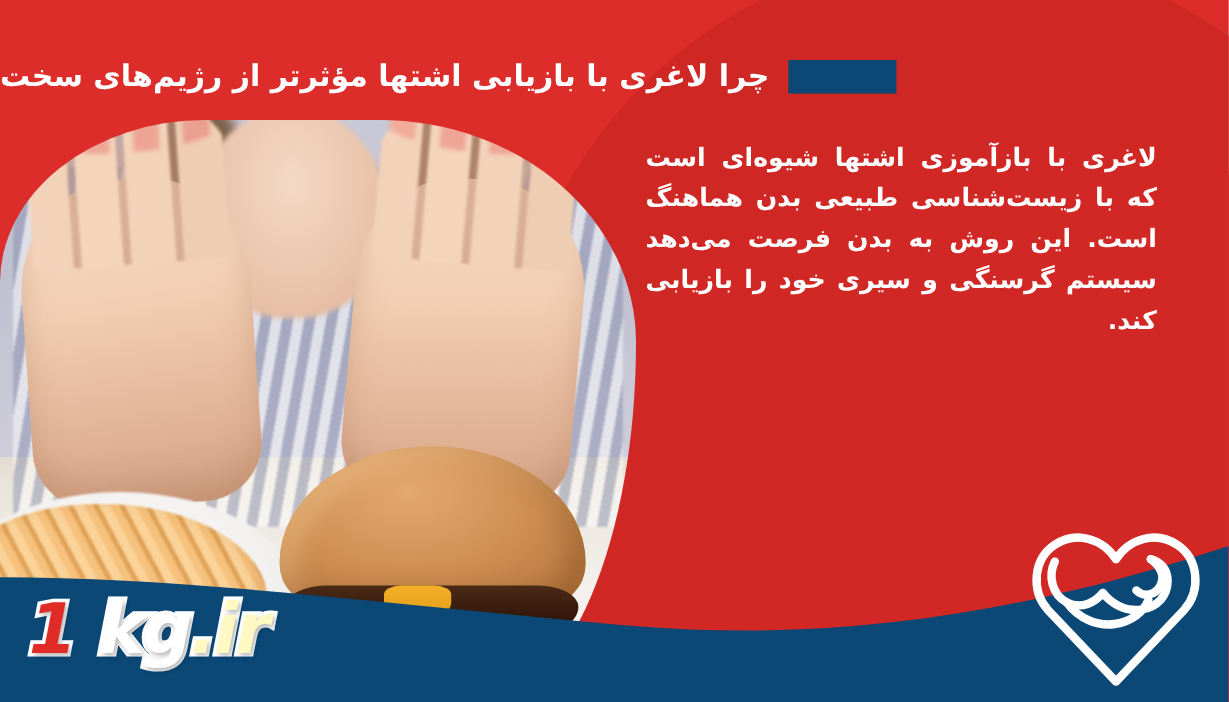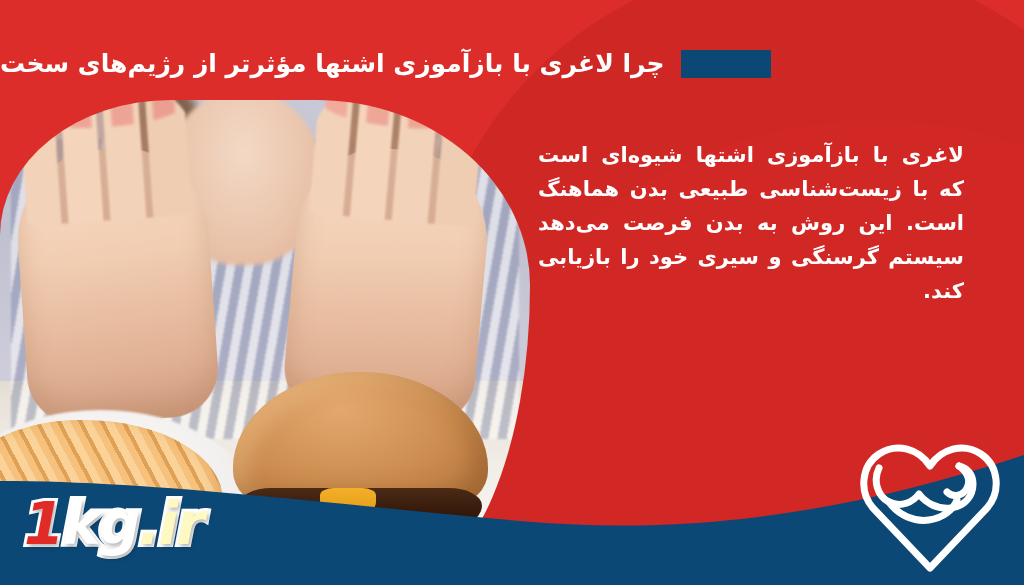--- a/index.html
+++ b/index.html
@@ -202,21 +202,20 @@
     position:absolute;
     left:538px; top:114px;
     width:426px;
     direction:rtl;
     text-align:justify;
     color:#ffffff;
     font-size:21px;
     line-height:1.62;
     font-weight:600;
     text-align-last:right;
-    margin-top:24px;
   }
 
   
   .blue-band { position:absolute; left:0; bottom:0; width:1024px; height:150px; }
   .blue-band svg { display:block; width:100%; height:100%; }
 
   
   .heart-logo {
     position:absolute;
     left:855px; top:430px;
@@ -236,21 +235,21 @@
     font-style:italic;
     letter-spacing:-2px;
     line-height:1;
   }
   .wm-seg {
     -webkit-text-stroke:6px #ffffff;
     paint-order:stroke fill;
     text-shadow:2px 3px 4px rgba(0,0,0,.28);
   }
   .wm-1  { color:#e02b26; }
-  .wm-kg { color:#ffffff; -webkit-text-stroke:6px #ffffff; }
+  .wm-kg { color:#ffffff;margin-left:20px; -webkit-text-stroke:6px #ffffff; }
   .wm-ir { color:#fef9c3; }
 </style>
 </head>
 <body>
 
 <div id="stage">
 
   <div class="red-swoosh"></div>
   <div class="red-swoosh2"></div>
 
@@ -279,21 +278,21 @@
         <div class="patty"></div>
         <div class="cheese"></div>
         <div class="lettuce"></div>
         <div class="bun-bottom"></div>
       </div>
     </div>
   </div>
 
   <div class="title-row">
     <div class="title-accent"></div>
-    <h1 class="title-text">چرا لاغری با بازآموزی اشتها مؤثرتر از رژیم‌های سخت</h1>
+    <h1 class="title-text">چرا لاغری با بازیابی اشتها مؤثرتر از رژیم‌های سخت</h1>
   </div>
 
   <p class="body-text">لاغری با بازآموزی اشتها شیوه‌ای است که با زیست‌شناسی طبیعی بدن هماهنگ است. این روش به بدن فرصت می‌دهد سیستم گرسنگی و سیری خود را بازیابی کند.</p>
 
   <div class="blue-band">
     <svg viewBox="0 0 1024 150" preserveAspectRatio="none" aria-hidden="true">
       <path d="M0,46 C150,46 300,66 520,86 C700,102 860,74 1024,20 L1024,150 L0,150 Z" fill="#0b4876"></path>
     </svg>
   </div>
 

